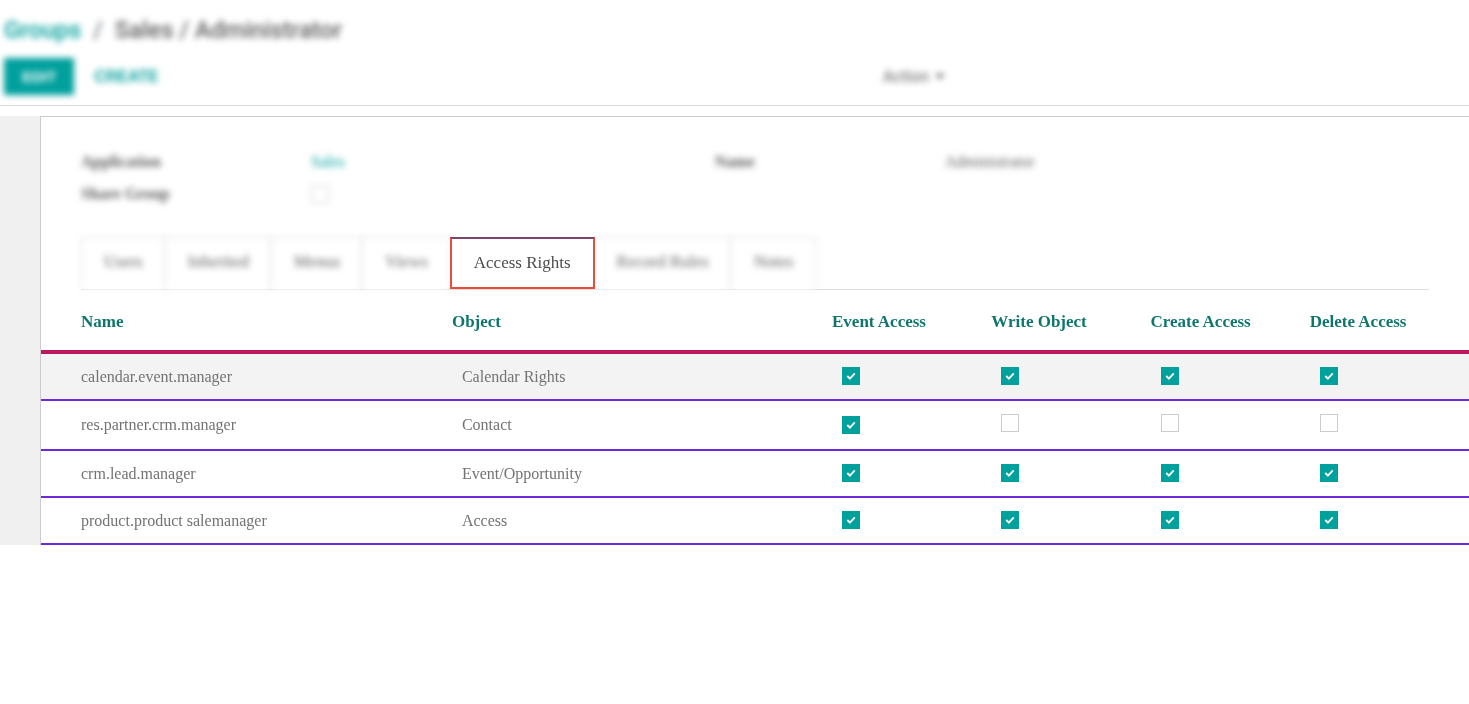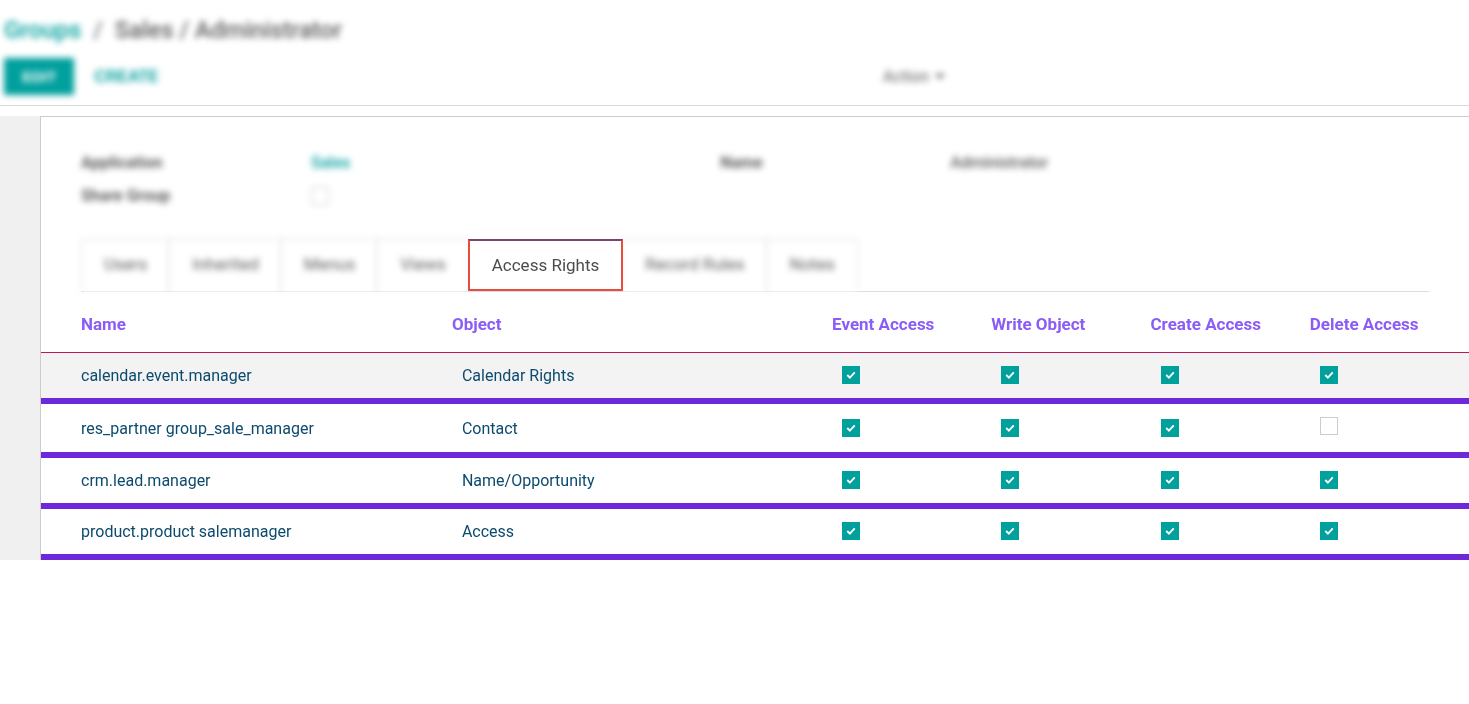--- a/index.html
+++ b/index.html
@@ -14,42 +14,42 @@
 .toolbar { display: flex; align-items: center; padding: 10px 4px; justify-content: space-between; filter: blur(3px); }
 .toolbar-left { display: flex; align-items: center; gap: 20px; }
 .btn-edit { background: #00a09d; color: #fff; border: none; padding: 10px 18px; font-size: 15px; font-weight: 700; cursor: pointer; }
 .btn-create { background: transparent; color: #00a09d; border: none; font-size: 16px; font-weight: 700; cursor: pointer; }
 .action-menu { display: flex; align-items: center; gap: 6px; color: #5f5e60; cursor: pointer; font-size: 16px; margin-right: 520px; }
 .action-menu .caret { width: 0; height: 0; border-left: 5px solid transparent; border-right: 5px solid transparent; border-top: 5px solid #5f5e60; }
 
 .divider { border-bottom: 1px solid #d9d9d9; margin-bottom: 10px; }
 
 .sheet-area { background: #f0f0f0; padding: 0 0 0 0; }
-.sheet { background: #fff; margin: 0 0 0 40px; border: 1px solid #ccc; border-right: none; border-bottom: none; padding: 36px 40px 0 40px; }
+.sheet { background: #fff; margin: 0 0 0 40px; border: 1px solid #ccc; border-right: none; border-bottom: none; padding: 36px 40px 0 40px; font-family: Liberation Serif, serif; }
 
 .form-row-blur { filter: blur(3px); }
 .form-row { display: flex; margin-bottom: 14px; }
 .form-row .col { display: flex; align-items: center; }
 .form-label { width: 230px; font-weight: 700; font-size: 16px; color: #5f5e60; }
 .form-value { color: #00a09d; font-size: 16px; font-weight: 500; }
 .form-value-plain { color: #5f5e60; font-size: 16px; font-weight: 500; }
 .col-right { margin-left: 370px; }
 .col-right .form-label { width: 230px; }
 
 .checkbox-empty { width: 18px; height: 18px; border: 1px solid #ccc; background: #fff; display: inline-block; }
 
 .tabs-row { display: flex; margin-top: 34px; border-bottom: 1px solid #ddd; }
 .tab { padding: 14px 22px; border: 1px solid #ddd; border-bottom: none; background: #fff; color: #5f5e60; font-size: 17px; cursor: pointer; margin-right: -1px; filter: blur(3px); }
 .tab.active { border: 2px solid #e74c3c; border-top: 2px solid #7d4470; filter: none; color: #4c4c4c; position: relative; z-index: 2; }
 
 .table-wrap { padding: 0; margin: 0 -40px; }
 table { width: 100%; border-collapse: collapse; }
-th { text-align: left; padding: 22px 10px 18px 0; font-weight: 700; font-size: 17px; color: #8b5cf6; border-bottom: 1px solid #be185d; }
+th { text-align: left; padding: 22px 10px 18px 0; font-weight: 700; font-size: 17px; color: #0f766e; border-bottom: 4px solid #be185d; }
 th.first-col, td.first-col { padding-left: 40px; }
-td { padding: 13px 10px; font-size: 16px; color: #0c4a6e; border-bottom: 6px solid #6d28d9; }
+td { padding: 13px 10px; font-size: 16px; color: #737373; border-bottom: 2px solid #6d28d9; }
 tbody tr.hl { background: #f3f3f3; }
 
 .chk { width: 18px; height: 18px; display: inline-flex; align-items: center; justify-content: center; }
 .chk.checked { background: #00a09d; }
 .chk.unchecked { background: #fff; border: 1px solid #ccc; }
 .chk svg { width: 12px; height: 12px; }
 .chk.checked svg path { stroke: #fff; stroke-width: 2.5; fill: none; }
 
 .col-name { width: 400px; }
 .col-obj { width: 370px; }
@@ -140,42 +140,34 @@
                     <path d="M3 8 L6.5 11.5 L13 4.5"></path>
                   </svg>
                 </span></td>
               <td><span class="chk checked">
                   <svg viewBox="0 0 16 16">
                     <path d="M3 8 L6.5 11.5 L13 4.5"></path>
                   </svg>
                 </span></td>
             </tr>
             <tr>
-              <td class="first-col">res_partner group_sale_manager</td>
+              <td class="first-col">res.partner.crm.manager</td>
               <td>Contact</td>
               <td><span class="chk checked">
                   <svg viewBox="0 0 16 16">
                     <path d="M3 8 L6.5 11.5 L13 4.5"></path>
                   </svg>
                 </span></td>
-              <td><span class="chk checked">
-                  <svg viewBox="0 0 16 16">
-                    <path d="M3 8 L6.5 11.5 L13 4.5"></path>
-                  </svg>
-                </span></td>
-              <td><span class="chk checked">
-                  <svg viewBox="0 0 16 16">
-                    <path d="M3 8 L6.5 11.5 L13 4.5"></path>
-                  </svg>
-                </span></td>
+              <td><span class="chk unchecked"></span></td>
+              <td><span class="chk unchecked"></span></td>
               <td><span class="chk unchecked"></span></td>
             </tr>
             <tr>
               <td class="first-col">crm.lead.manager</td>
-              <td>Name/Opportunity</td>
+              <td>Event/Opportunity</td>
               <td><span class="chk checked">
                   <svg viewBox="0 0 16 16">
                     <path d="M3 8 L6.5 11.5 L13 4.5"></path>
                   </svg>
                 </span></td>
               <td><span class="chk checked">
                   <svg viewBox="0 0 16 16">
                     <path d="M3 8 L6.5 11.5 L13 4.5"></path>
                   </svg>
                 </span></td>

